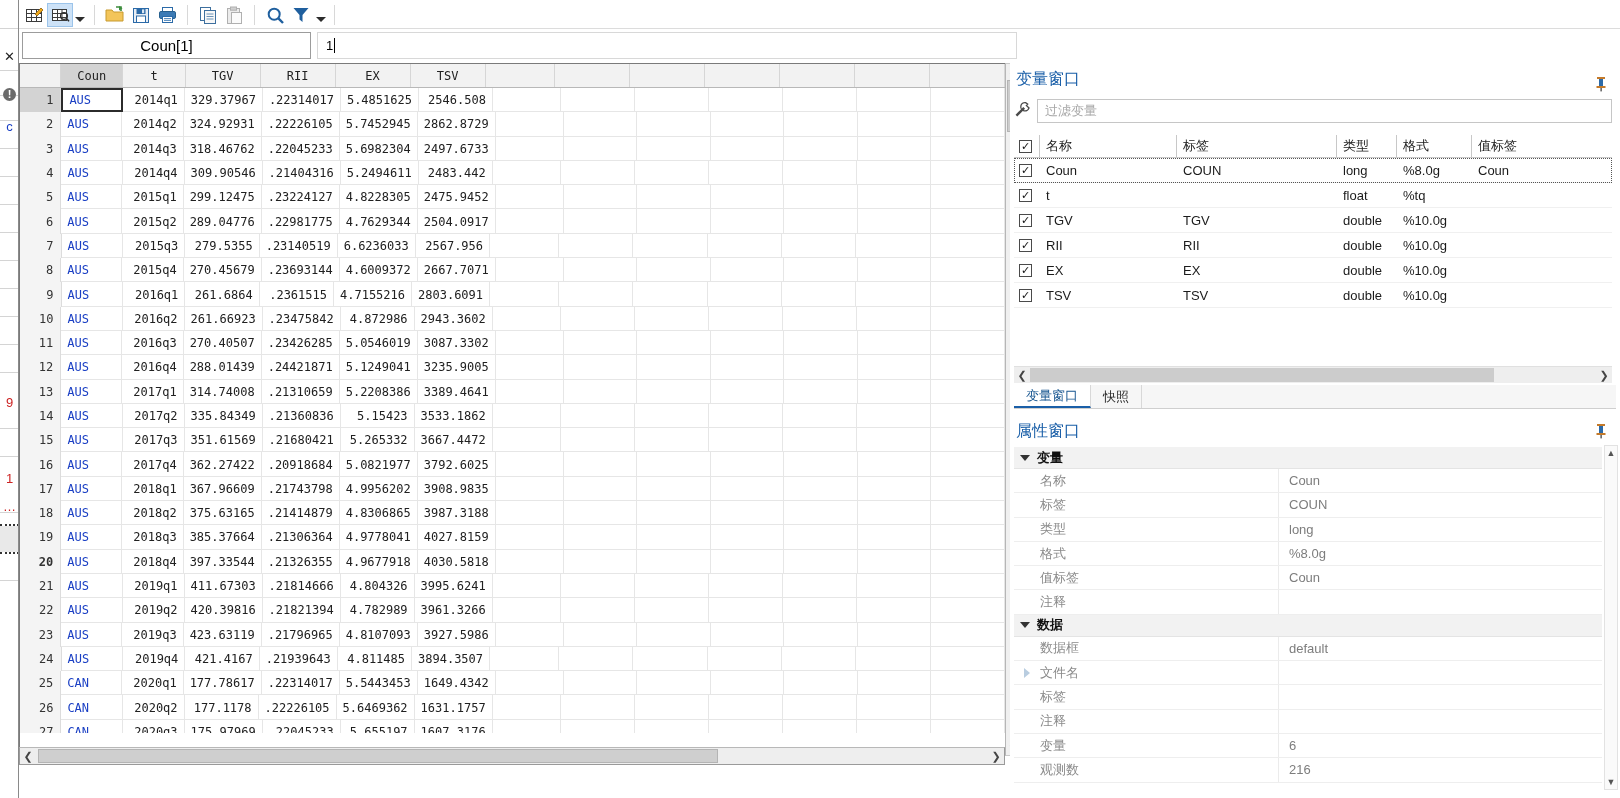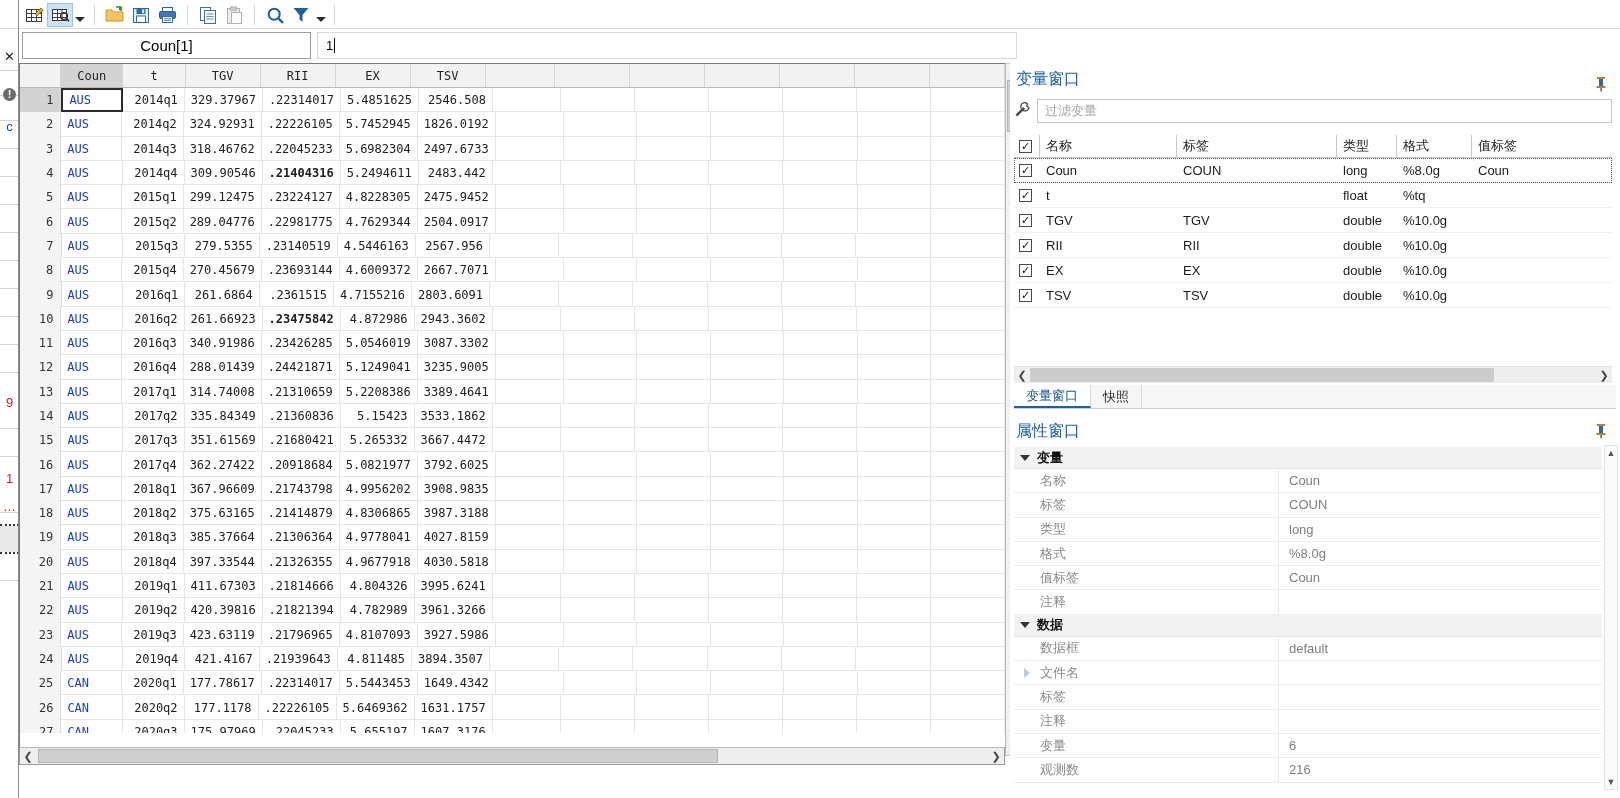--- a/index.html
+++ b/index.html
@@ -398,21 +398,21 @@
           <div class="g-cell" style="width: 82px;"></div>
           <div class="g-cell" style="width: 82px;"></div>
         </div>
         <div class="g-row">
           <div class="g-cell rownum" style="width: 45px;">2</div>
           <div class="g-cell str" style="width: 68px;">AUS</div>
           <div class="g-cell num" style="width: 68px;">2014q2</div>
           <div class="g-cell num" style="width: 82px;">324.92931</div>
           <div class="g-cell num" style="width: 82px;">.22226105</div>
           <div class="g-cell num" style="width: 82px;">5.7452945</div>
-          <div class="g-cell num" style="width: 82px;">1826.0192</div>
+          <div class="g-cell num" style="width: 82px;">2862.8729</div>
           <div class="g-cell" style="width: 76px;"></div>
           <div class="g-cell" style="width: 82px;"></div>
           <div class="g-cell" style="width: 82px;"></div>
           <div class="g-cell" style="width: 82px;"></div>
           <div class="g-cell" style="width: 82px;"></div>
           <div class="g-cell" style="width: 82px;"></div>
           <div class="g-cell" style="width: 82px;"></div>
         </div>
         <div class="g-row">
           <div class="g-cell rownum" style="width: 45px;">3</div>
@@ -428,21 +428,21 @@
           <div class="g-cell" style="width: 82px;"></div>
           <div class="g-cell" style="width: 82px;"></div>
           <div class="g-cell" style="width: 82px;"></div>
           <div class="g-cell" style="width: 82px;"></div>
         </div>
         <div class="g-row">
           <div class="g-cell rownum" style="width: 45px;">4</div>
           <div class="g-cell str" style="width: 68px;">AUS</div>
           <div class="g-cell num" style="width: 68px;">2014q4</div>
           <div class="g-cell num" style="width: 82px;">309.90546</div>
-          <div class="g-cell num" style="width: 82px; font-weight: bold;">.21404316</div>
+          <div class="g-cell num" style="width: 82px;">.21404316</div>
           <div class="g-cell num" style="width: 82px;">5.2494611</div>
           <div class="g-cell num" style="width: 82px;">2483.442</div>
           <div class="g-cell" style="width: 76px;"></div>
           <div class="g-cell" style="width: 82px;"></div>
           <div class="g-cell" style="width: 82px;"></div>
           <div class="g-cell" style="width: 82px;"></div>
           <div class="g-cell" style="width: 82px;"></div>
           <div class="g-cell" style="width: 82px;"></div>
           <div class="g-cell" style="width: 82px;"></div>
         </div>
@@ -477,21 +477,21 @@
           <div class="g-cell" style="width: 82px;"></div>
           <div class="g-cell" style="width: 82px;"></div>
           <div class="g-cell" style="width: 82px;"></div>
         </div>
         <div class="g-row">
           <div class="g-cell rownum" style="width: 45px;">7</div>
           <div class="g-cell str" style="width: 68px;">AUS</div>
           <div class="g-cell num" style="width: 68px;">2015q3</div>
           <div class="g-cell num" style="width: 82px;">279.5355</div>
           <div class="g-cell num" style="width: 82px;">.23140519</div>
-          <div class="g-cell num" style="width: 82px;">4.5446163</div>
+          <div class="g-cell num" style="width: 82px;">6.6236033</div>
           <div class="g-cell num" style="width: 82px;">2567.956</div>
           <div class="g-cell" style="width: 76px;"></div>
           <div class="g-cell" style="width: 82px;"></div>
           <div class="g-cell" style="width: 82px;"></div>
           <div class="g-cell" style="width: 82px;"></div>
           <div class="g-cell" style="width: 82px;"></div>
           <div class="g-cell" style="width: 82px;"></div>
           <div class="g-cell" style="width: 82px;"></div>
         </div>
         <div class="g-row">
@@ -524,36 +524,36 @@
           <div class="g-cell" style="width: 82px;"></div>
           <div class="g-cell" style="width: 82px;"></div>
           <div class="g-cell" style="width: 82px;"></div>
           <div class="g-cell" style="width: 82px;"></div>
         </div>
         <div class="g-row">
           <div class="g-cell rownum" style="width: 45px;">10</div>
           <div class="g-cell str" style="width: 68px;">AUS</div>
           <div class="g-cell num" style="width: 68px;">2016q2</div>
           <div class="g-cell num" style="width: 82px;">261.66923</div>
-          <div class="g-cell num" style="width: 82px; font-weight: bold;">.23475842</div>
+          <div class="g-cell num" style="width: 82px;">.23475842</div>
           <div class="g-cell num" style="width: 82px;">4.872986</div>
           <div class="g-cell num" style="width: 82px;">2943.3602</div>
           <div class="g-cell" style="width: 76px;"></div>
           <div class="g-cell" style="width: 82px;"></div>
           <div class="g-cell" style="width: 82px;"></div>
           <div class="g-cell" style="width: 82px;"></div>
           <div class="g-cell" style="width: 82px;"></div>
           <div class="g-cell" style="width: 82px;"></div>
           <div class="g-cell" style="width: 82px;"></div>
         </div>
         <div class="g-row">
           <div class="g-cell rownum" style="width: 45px;">11</div>
           <div class="g-cell str" style="width: 68px;">AUS</div>
           <div class="g-cell num" style="width: 68px;">2016q3</div>
-          <div class="g-cell num" style="width: 82px;">340.91986</div>
+          <div class="g-cell num" style="width: 82px;">270.40507</div>
           <div class="g-cell num" style="width: 82px;">.23426285</div>
           <div class="g-cell num" style="width: 82px;">5.0546019</div>
           <div class="g-cell num" style="width: 82px;">3087.3302</div>
           <div class="g-cell" style="width: 76px;"></div>
           <div class="g-cell" style="width: 82px;"></div>
           <div class="g-cell" style="width: 82px;"></div>
           <div class="g-cell" style="width: 82px;"></div>
           <div class="g-cell" style="width: 82px;"></div>
           <div class="g-cell" style="width: 82px;"></div>
           <div class="g-cell" style="width: 82px;"></div>
@@ -680,21 +680,21 @@
           <div class="g-cell num" style="width: 82px;">4027.8159</div>
           <div class="g-cell" style="width: 76px;"></div>
           <div class="g-cell" style="width: 82px;"></div>
           <div class="g-cell" style="width: 82px;"></div>
           <div class="g-cell" style="width: 82px;"></div>
           <div class="g-cell" style="width: 82px;"></div>
           <div class="g-cell" style="width: 82px;"></div>
           <div class="g-cell" style="width: 82px;"></div>
         </div>
         <div class="g-row">
-          <div class="g-cell rownum" style="width: 45px;">20</div>
+          <div class="g-cell rownum" style="width: 45px; font-weight: bold;">20</div>
           <div class="g-cell str" style="width: 68px;">AUS</div>
           <div class="g-cell num" style="width: 68px;">2018q4</div>
           <div class="g-cell num" style="width: 82px;">397.33544</div>
           <div class="g-cell num" style="width: 82px;">.21326355</div>
           <div class="g-cell num" style="width: 82px;">4.9677918</div>
           <div class="g-cell num" style="width: 82px;">4030.5818</div>
           <div class="g-cell" style="width: 76px;"></div>
           <div class="g-cell" style="width: 82px;"></div>
           <div class="g-cell" style="width: 82px;"></div>
           <div class="g-cell" style="width: 82px;"></div>

